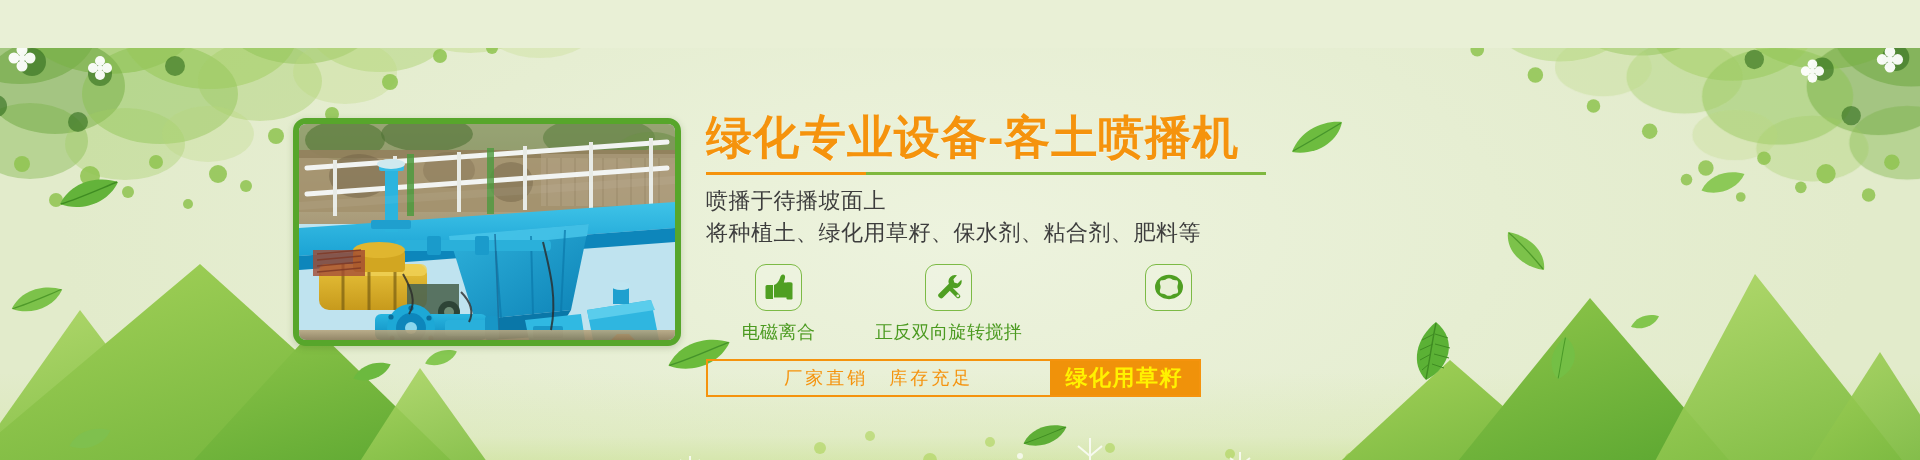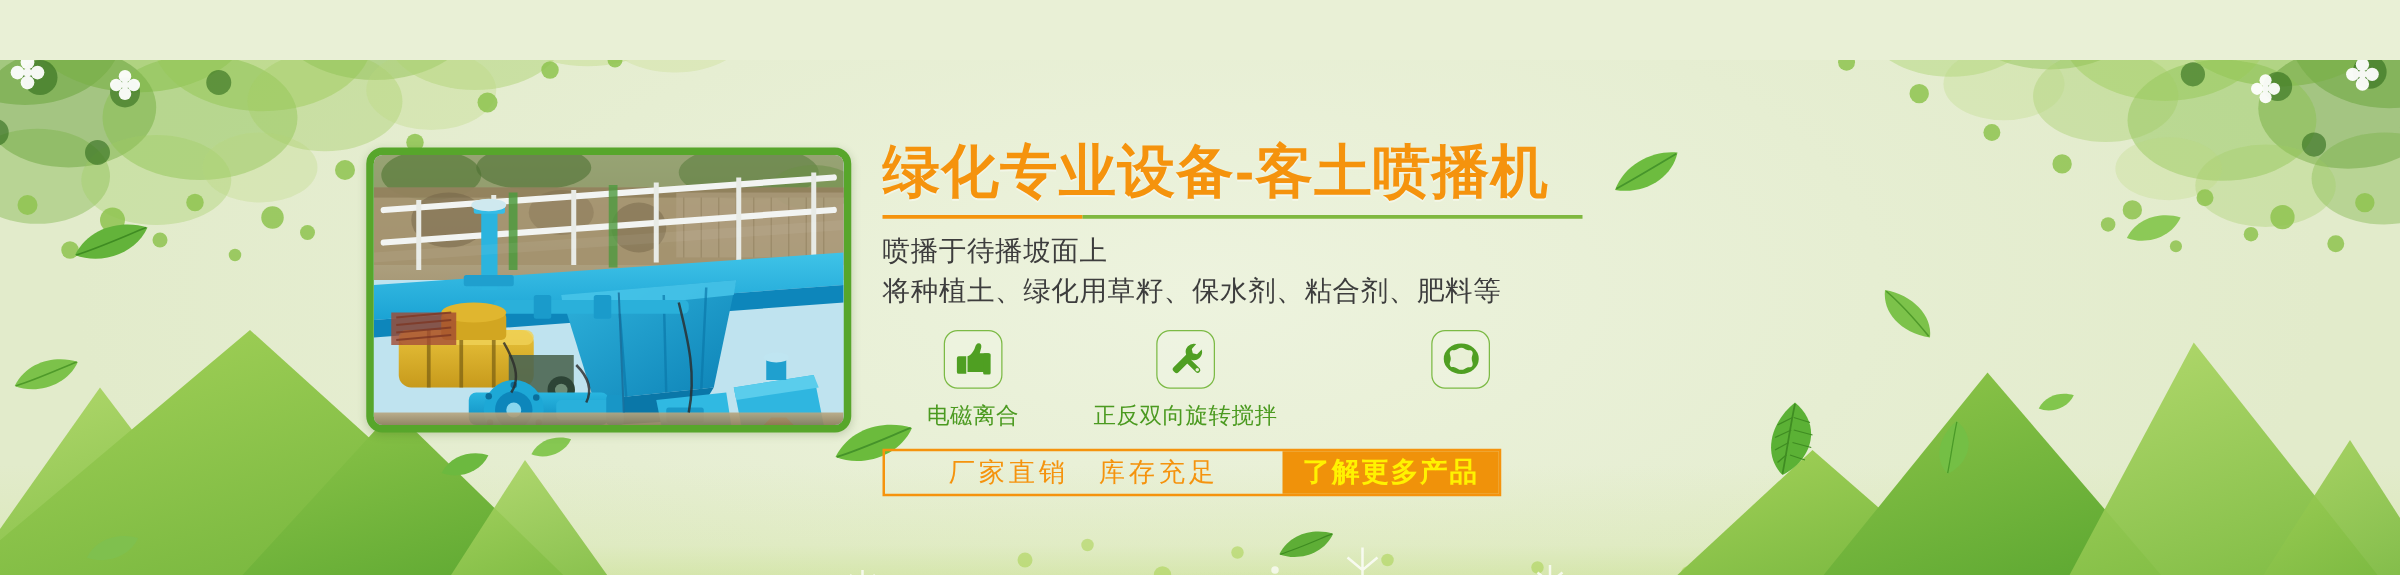--- a/index.html
+++ b/index.html
@@ -102,21 +102,21 @@
     margin-top:15px;
     display:inline-flex;
     align-items:stretch;
     border:2px solid #f5930d;
     height:38px;
     width:495px;
   }
   .cta-slogan {
     flex:1;
     display:flex; align-items:center; justify-content:center;
-    font-size:21px;
+    font-size:18px;
     color:#f5930d;
     letter-spacing:3px;
     white-space:nowrap;
   }
   .cta-button {
     background:#f0920a;
     display:flex; align-items:center; justify-content:center;
     padding:0 16px;
     font-size:22px;
     font-weight:bold;
@@ -651,17 +651,17 @@
             <ellipse cx="17" cy="15" rx="15" ry="13" fill="#4f9f22"></ellipse>
             <path d="M17 5.5 c2.4 0 3.2 1.6 5.2 2.1 c2 0.5 3.6 -0.3 4.4 1.7 c0.8 2 -0.6 3.1 -0.6 5.7 c0 2.6 1.4 3.7 0.6 5.7 c-0.8 2 -2.4 1.2 -4.4 1.7 c-2 0.5 -2.8 2.1 -5.2 2.1 c-2.4 0 -3.2 -1.6 -5.2 -2.1 c-2 -0.5 -3.6 0.3 -4.4 -1.7 c-0.8 -2 0.6 -3.1 0.6 -5.7 c0 -2.6 -1.4 -3.7 -0.6 -5.7 c0.8 -2 2.4 -1.2 4.4 -1.7 c2 -0.5 2.8 -2.1 5.2 -2.1 Z" fill="#e9f0d6"></path>
           </svg>
         </div>
       </div>
 
     </div>
 
     <div class="cta-bar">
       <div class="cta-slogan">厂家直销　库存充足</div>
-      <div class="cta-button">了解更多产品</div>
+      <div class="cta-button">绿化用草籽</div>
     </div>
 
   </div>
 </div>
 
 </body></html>

